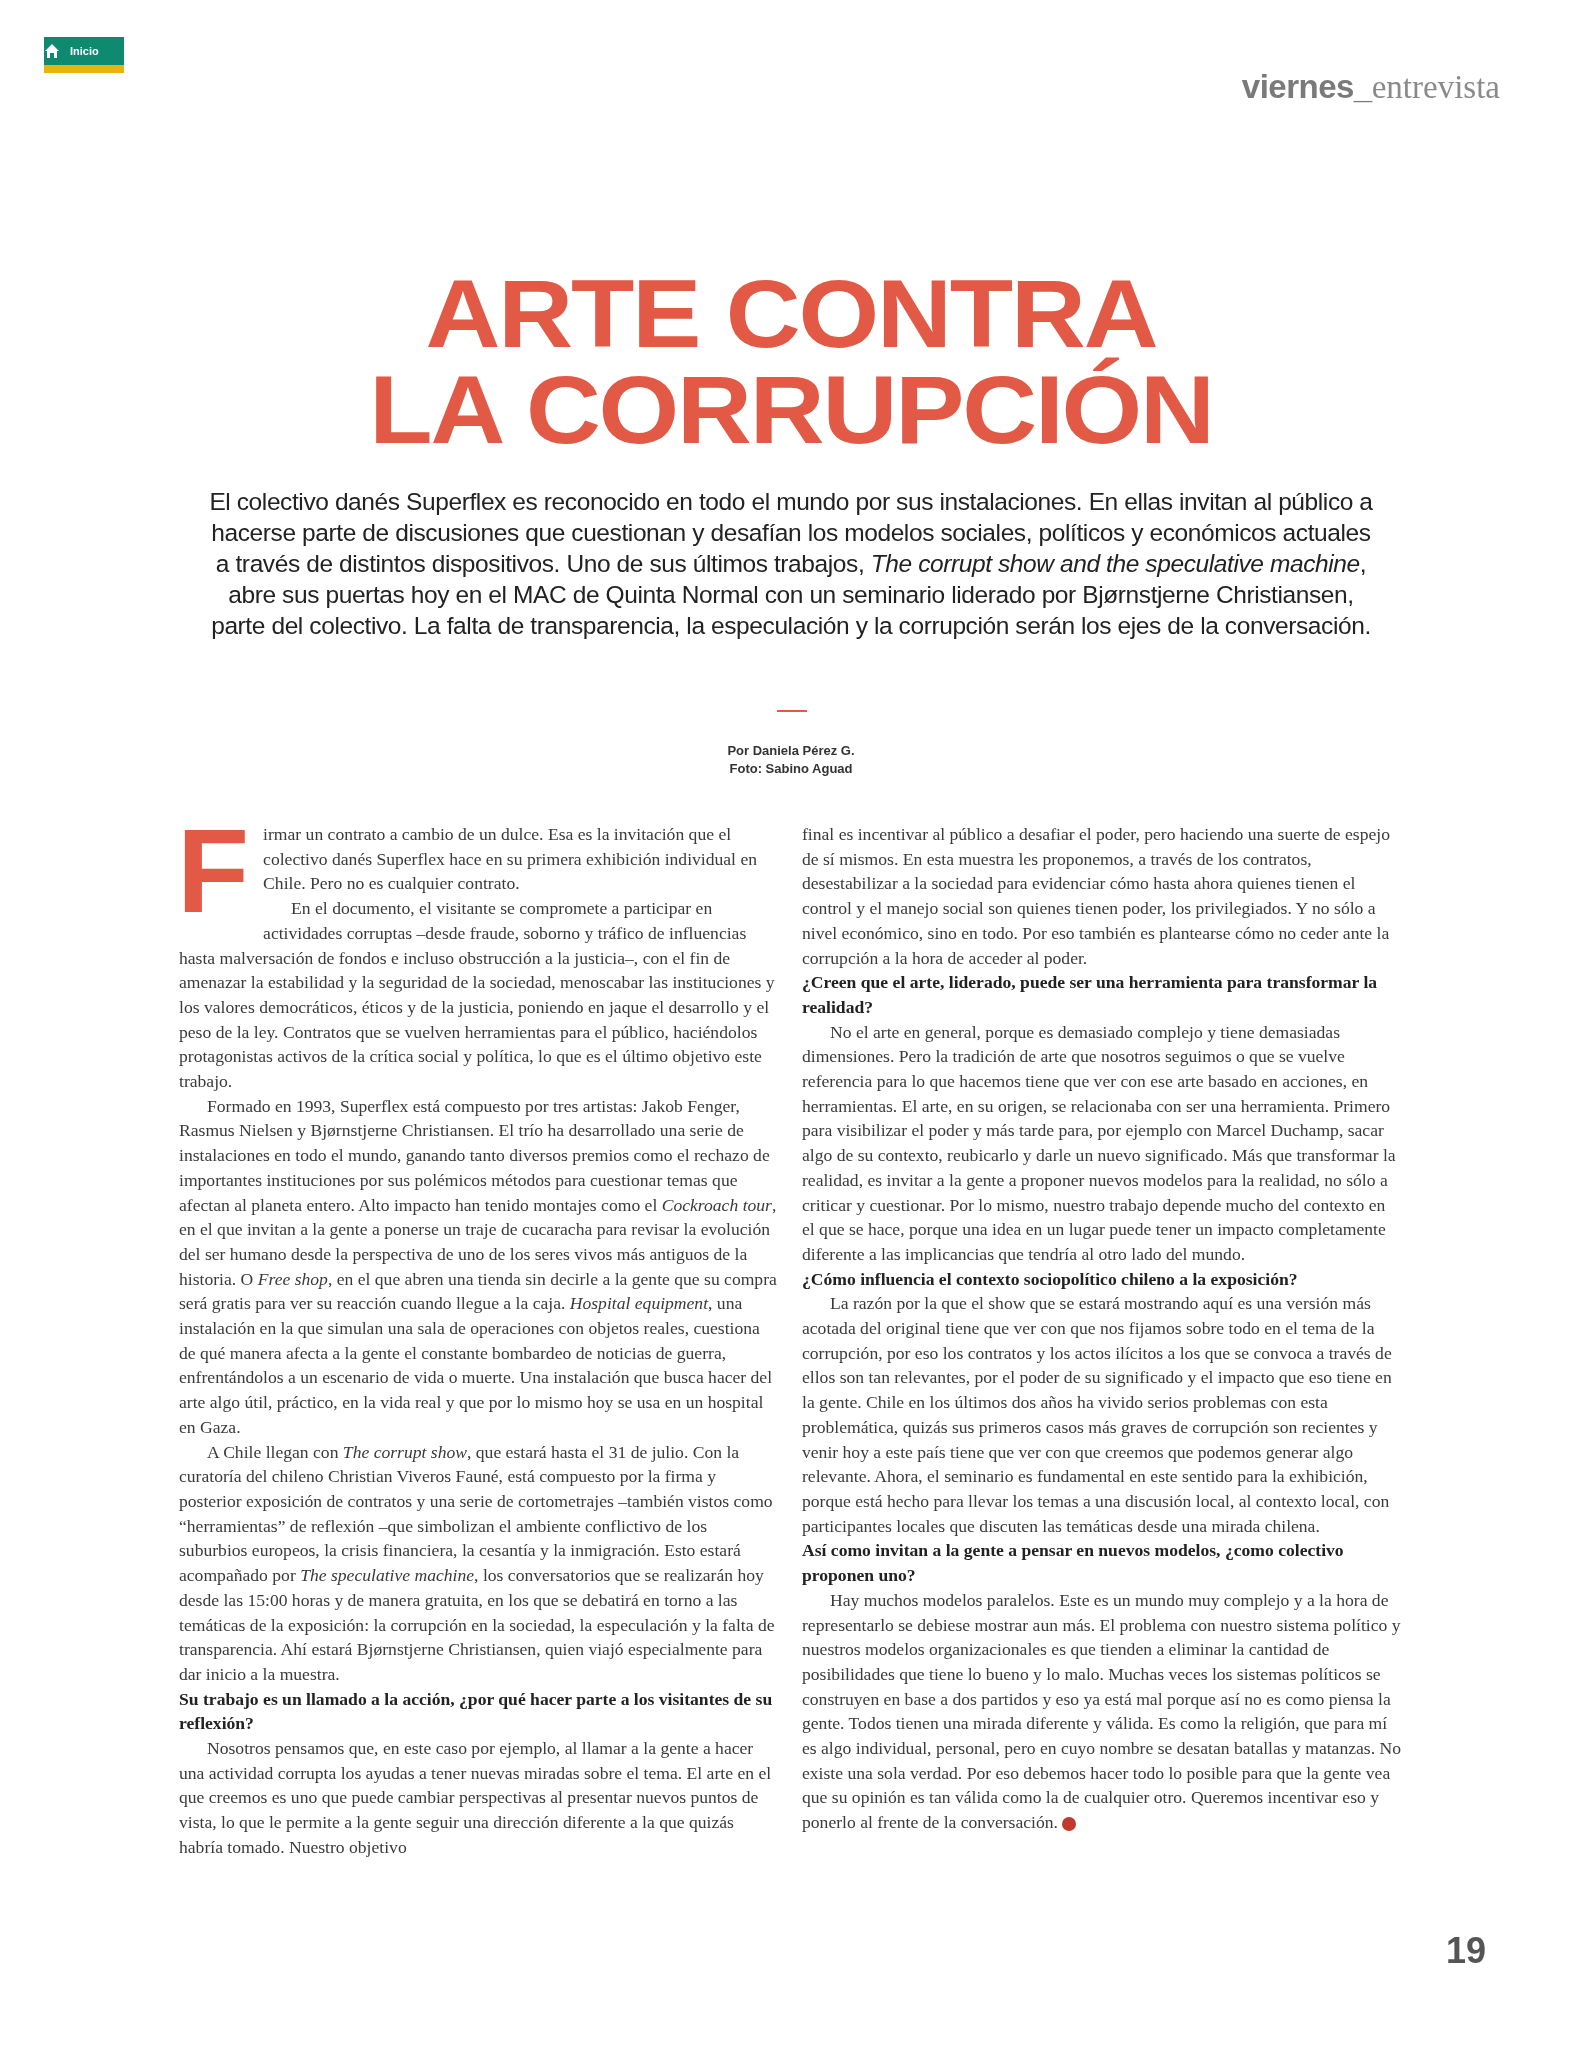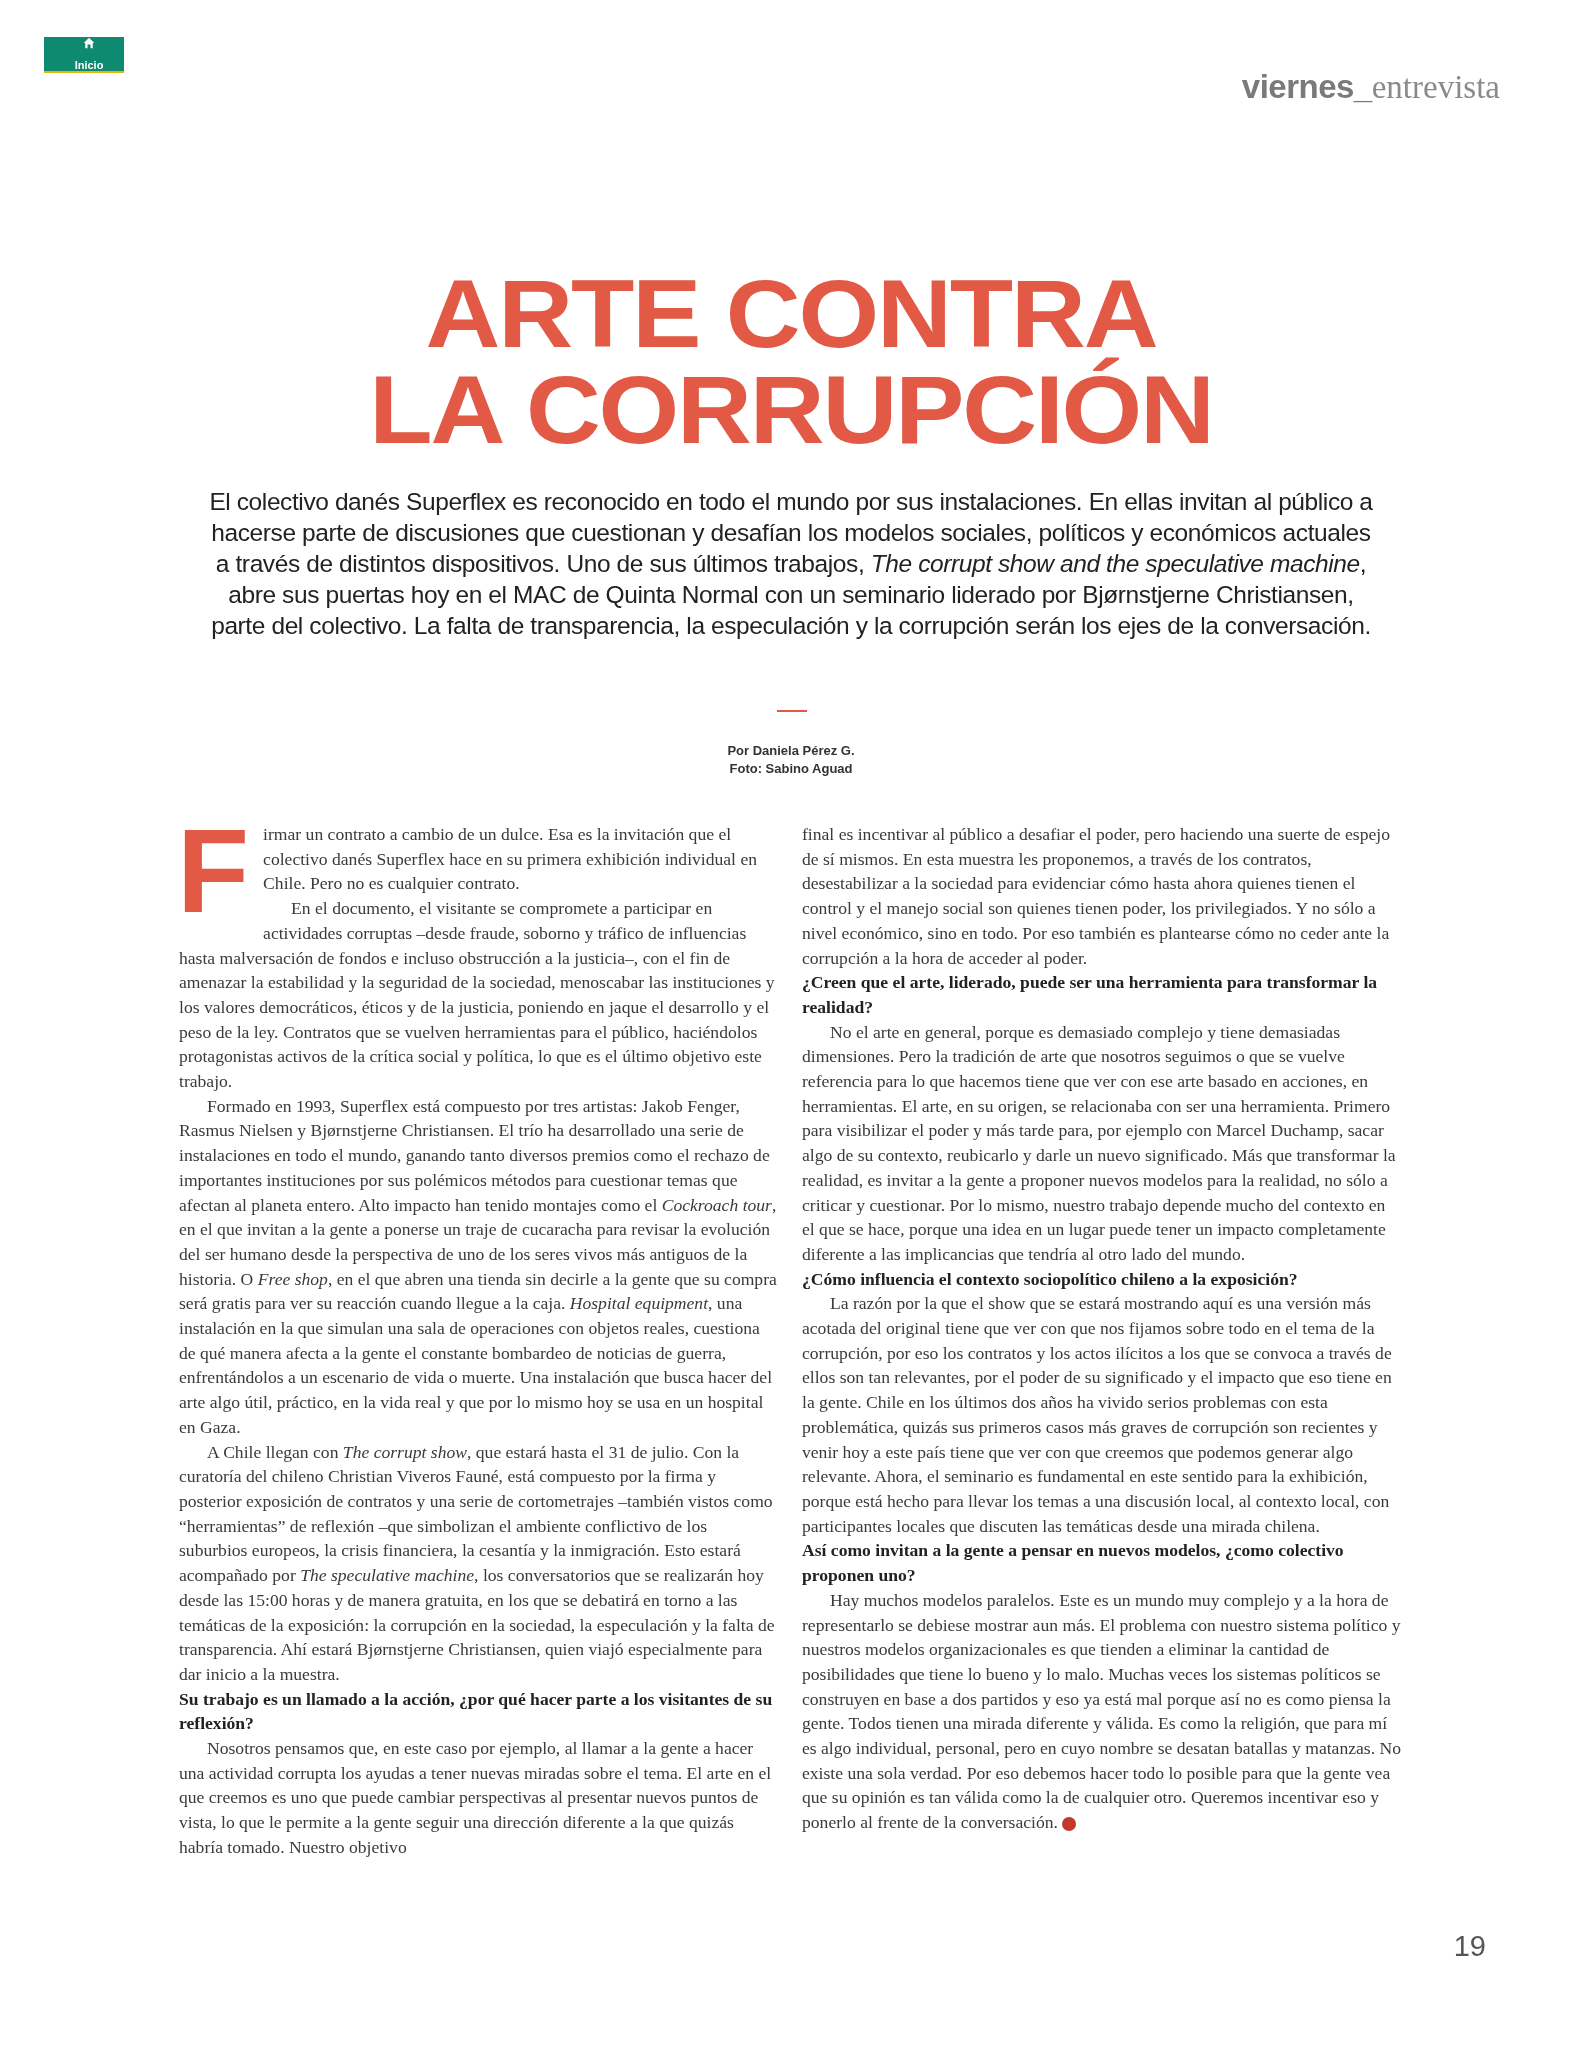--- a/index.html
+++ b/index.html
@@ -1,20 +1,20 @@
 <!DOCTYPE html>
 <html><head>
 <meta charset="utf-8">
 <style>
   html, body { margin: 0; padding: 0; background: #ffffff; }
   body { width: 1582px; height: 2049px; position: relative; overflow: hidden; font-family: "Liberation Serif", serif; color: #333; }
   .home-btn {
     position: absolute; left: 44px; top: 37px; width: 80px; height: 36px;
-    background: #0d8a6f; border-bottom: 2px solid #eab308; box-sizing: border-box;
-    display: flex; align-items: center; gap: 10px; padding-left: 10px; cursor: pointer; flex-direction: column;
+    background: #0d8a6f; border-bottom: 8px solid #eab308; box-sizing: border-box;
+    display: flex; align-items: center; gap: 10px; cursor: pointer;
   }
   .home-btn svg { width: 16px; height: 16px; }
   .home-btn span { color: #fff; font-family: "Liberation Sans", sans-serif; font-size: 11px; font-weight: bold; }
   .section-tag { position: absolute; right: 82px; top: 68px; font-size: 33px; color: #777; }
   .section-tag b { font-family: "Liberation Sans", sans-serif; font-weight: 900; color: #7a7a7a; letter-spacing: -0.5px; }
   .section-tag i { font-style: normal; font-family: "Liberation Serif", serif; color: #8a8a8a; }
   .title {
     position: absolute; left: 0; right: 0; top: 266px; text-align: center;
     font-family: "Liberation Sans", sans-serif; font-weight: 900; color: #e25a45;
     font-size: 96px; line-height: 96px; letter-spacing: -2px;
@@ -31,21 +31,21 @@
   .col.left { left: 179px; }
   .col.right { left: 802px; width: 600px; }
   .col p { margin: 0; text-indent: 28px; }
   .col p.noindent { text-indent: 0; }
   .col .q { font-weight: bold; color: #222; text-indent: 0; }
   .dropcap {
     float: left; font-family: "Liberation Sans", sans-serif; font-weight: 900; color: #e25a45;
     font-size: 118px; line-height: 90px; margin: 4px 14px 0 -2px; height: 96px;
   }
   .endmark { display: inline-block; width: 14px; height: 14px; border-radius: 50%; background: #c0392b; color: #fff; font-family: "Liberation Sans", sans-serif; font-size: 9px; font-weight: bold; text-align: center; line-height: 14px; vertical-align: middle; }
-  .page-number { position: absolute; right: 96px; top: 1930px; font-family: "Liberation Sans", sans-serif; font-weight: 400; font-size: 29px; color: #555; }
+  .page-number { position: absolute; right: 96px; top: 1930px; font-family: "Liberation Sans", sans-serif; font-weight: 700; font-size: 36px; color: #555; }
 </style>
 </head>
 <body>
 
 <div class="home-btn">
   <svg viewBox="0 0 16 16">
       <path d="M8 1 L15 8 L13 8 L13 15 L10 15 L10 10 L6 10 L6 15 L3 15 L3 8 L1 8 Z" fill="#fff"></path>
     </svg>
   <span>Inicio</span>
 </div>

